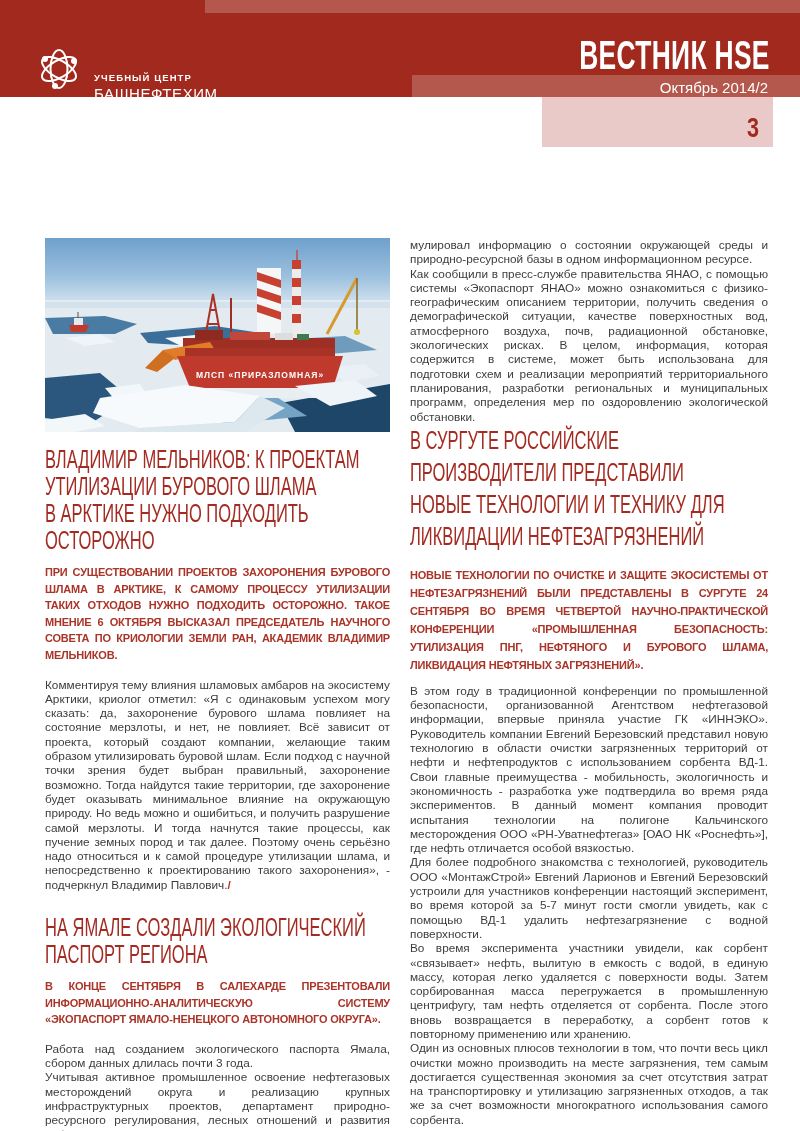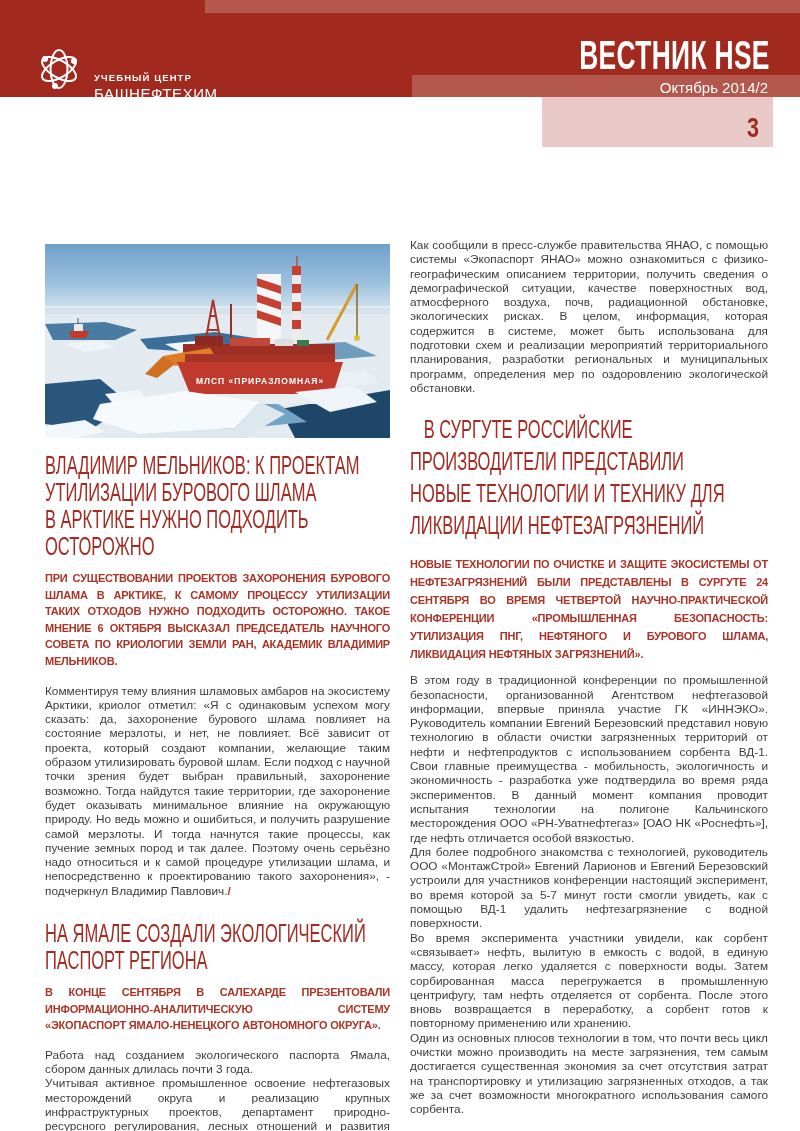--- a/index.html
+++ b/index.html
@@ -20,21 +20,21 @@
   .issue-text{position:absolute;right:32px;top:4px;color:#ffffff;font-size:15px;}
   .pagenum-box{position:absolute;left:542px;top:97px;width:231px;height:50px;background:#e9cac8;}
   .pagenum{position:absolute;right:14px;bottom:3px;color:#a2291d;font-size:27px;font-weight:bold;
            transform:scaleX(0.8);transform-origin:100% 100%;}
 
   
   .col{position:absolute;top:238px;}
   .col-left{left:45px;width:345px;}
   .col-right{left:410px;width:358px;}
 
-  .photo{margin:6px 0 14px 0;width:414px;height:194px;overflow:hidden;}
+  .photo{margin:0 0 14px 0;width:414px;height:194px;overflow:hidden;}
   .photo svg{display:block;}
 
   .headline{margin:0;color:#a32b22;font-size:25px;font-weight:normal;line-height:27px;}
   .hl-line{display:block;white-space:nowrap;transform:scaleX(0.66);transform-origin:0 50%;letter-spacing:0px;}
   .headline.tall{line-height:32px;}
   .mt-art{margin-top:22px;}
 
   .lead{margin:10px 0 0 0;color:#aa3428;font-weight:bold;font-size:11px;line-height:16.6px;
         text-align:justify;letter-spacing:-0.2px;}
   .col-right .lead{line-height:18px;margin-top:14px;}
@@ -167,23 +167,24 @@
     <h1 class="headline mt-art">
       <span class="hl-line">НА ЯМАЛЕ СОЗДАЛИ ЭКОЛОГИЧЕСКИЙ</span>
       <span class="hl-line">ПАСПОРТ РЕГИОНА</span>
     </h1>
     <p class="lead">В КОНЦЕ СЕНТЯБРЯ В САЛЕХАРДЕ ПРЕЗЕНТОВАЛИ ИНФОРМАЦИОННО-АНАЛИТИЧЕСКУЮ СИСТЕМУ «ЭКОПАСПОРТ ЯМАЛО-НЕНЕЦКОГО АВТОНОМНОГО ОКРУГА».</p>
     <p class="body first">Работа над созданием экологического паспорта Ямала, сбором данных длилась почти 3 года.</p>
     <p class="body">Учитывая активное промышленное освоение нефтегазовых месторождений округа и реализацию крупных инфраструктурных проектов, департамент природно-ресурсного регулирования, лесных отношений и развития нефтегазового комплекса ЯНАО акку-</p>
   </section>
 
   <section class="col col-right">
+    <p class="body">мулировал информацию о состоянии окружающей среды и природно-ресурсной базы в одном информационном ресурсе.</p>
     <p class="body">Как сообщили в пресс-службе правительства ЯНАО, с помощью системы «Экопаспорт ЯНАО» можно ознакомиться с физико-географическим описанием территории, получить сведения о демографической ситуации, качестве поверхностных вод, атмосферного воздуха, почв, радиационной обстановке, экологических рисках. В целом, информация, которая содержится в системе, может быть использована для подготовки схем и реализации мероприятий территориального планирования, разработки региональных и муниципальных программ, определения мер по оздоровлению экологической обстановки.</p>
 
-    <h1 class="headline tall" style="margin-top:18px;text-align:center;">
+    <h1 class="headline tall" style="">
       <span class="hl-line">В СУРГУТЕ РОССИЙСКИЕ</span>
       <span class="hl-line">ПРОИЗВОДИТЕЛИ ПРЕДСТАВИЛИ</span>
       <span class="hl-line">НОВЫЕ ТЕХНОЛОГИИ И ТЕХНИКУ ДЛЯ</span>
       <span class="hl-line">ЛИКВИДАЦИИ НЕФТЕЗАГРЯЗНЕНИЙ</span>
     </h1>
     <p class="lead">НОВЫЕ ТЕХНОЛОГИИ ПО ОЧИСТКЕ И ЗАЩИТЕ ЭКОСИСТЕМЫ ОТ НЕФТЕЗАГРЯЗНЕНИЙ БЫЛИ ПРЕДСТАВЛЕНЫ В СУРГУТЕ 24 СЕНТЯБРЯ ВО ВРЕМЯ ЧЕТВЕРТОЙ НАУЧНО-ПРАКТИЧЕСКОЙ КОНФЕРЕНЦИИ «ПРОМЫШЛЕННАЯ БЕЗОПАСНОСТЬ: УТИЛИЗАЦИЯ ПНГ, НЕФТЯНОГО И БУРОВОГО ШЛАМА, ЛИКВИДАЦИЯ НЕФТЯНЫХ ЗАГРЯЗНЕНИЙ».</p>
     <p class="body first">В этом году в традиционной конференции по промышленной безопасности, организованной Агентством нефтегазовой информации, впервые приняла участие ГК «ИННЭКО». Руководитель компании Евгений Березовский представил новую технологию в области очистки загрязненных территорий от нефти и нефтепродуктов с использованием сорбента ВД-1. Свои главные преимущества - мобильность, экологичность и экономичность - разработка уже подтвердила во время ряда экспериментов. В данный момент компания проводит испытания технологии на полигоне Кальчинского месторождения ООО «РН-Уватнефтегаз» [ОАО НК «Роснефть»], где нефть отличается особой вязкостью.</p>
     <p class="body">Для более подробного знакомства с технологией, руководитель ООО «МонтажСтрой» Евгений Ларионов и Евгений Березовский устроили для участников конференции настоящий эксперимент, во время которой за 5-7 минут гости смогли увидеть, как с помощью ВД-1 удалить нефтезагрязнение с водной поверхности.</p>
     <p class="body">Во время эксперимента участники увидели, как сорбент «связывает» нефть, вылитую в емкость с водой, в единую массу, которая легко удаляется с поверхности воды. Затем сорбированная масса перегружается в промышленную центрифугу, там нефть отделяется от сорбента. После этого вновь возвращается в переработку, а сорбент готов к повторному применению или хранению.</p>
     <p class="body"><span>Один из основных плюсов технологии в том, что почти весь цикл очистки можно производить на месте загрязнения, тем самым достигается существенная экономия за счет отсутствия затрат на транспортировку и утилизацию загрязненных отходов, а так же за счет возможности многократного использования самого сорбента.</span></p>

